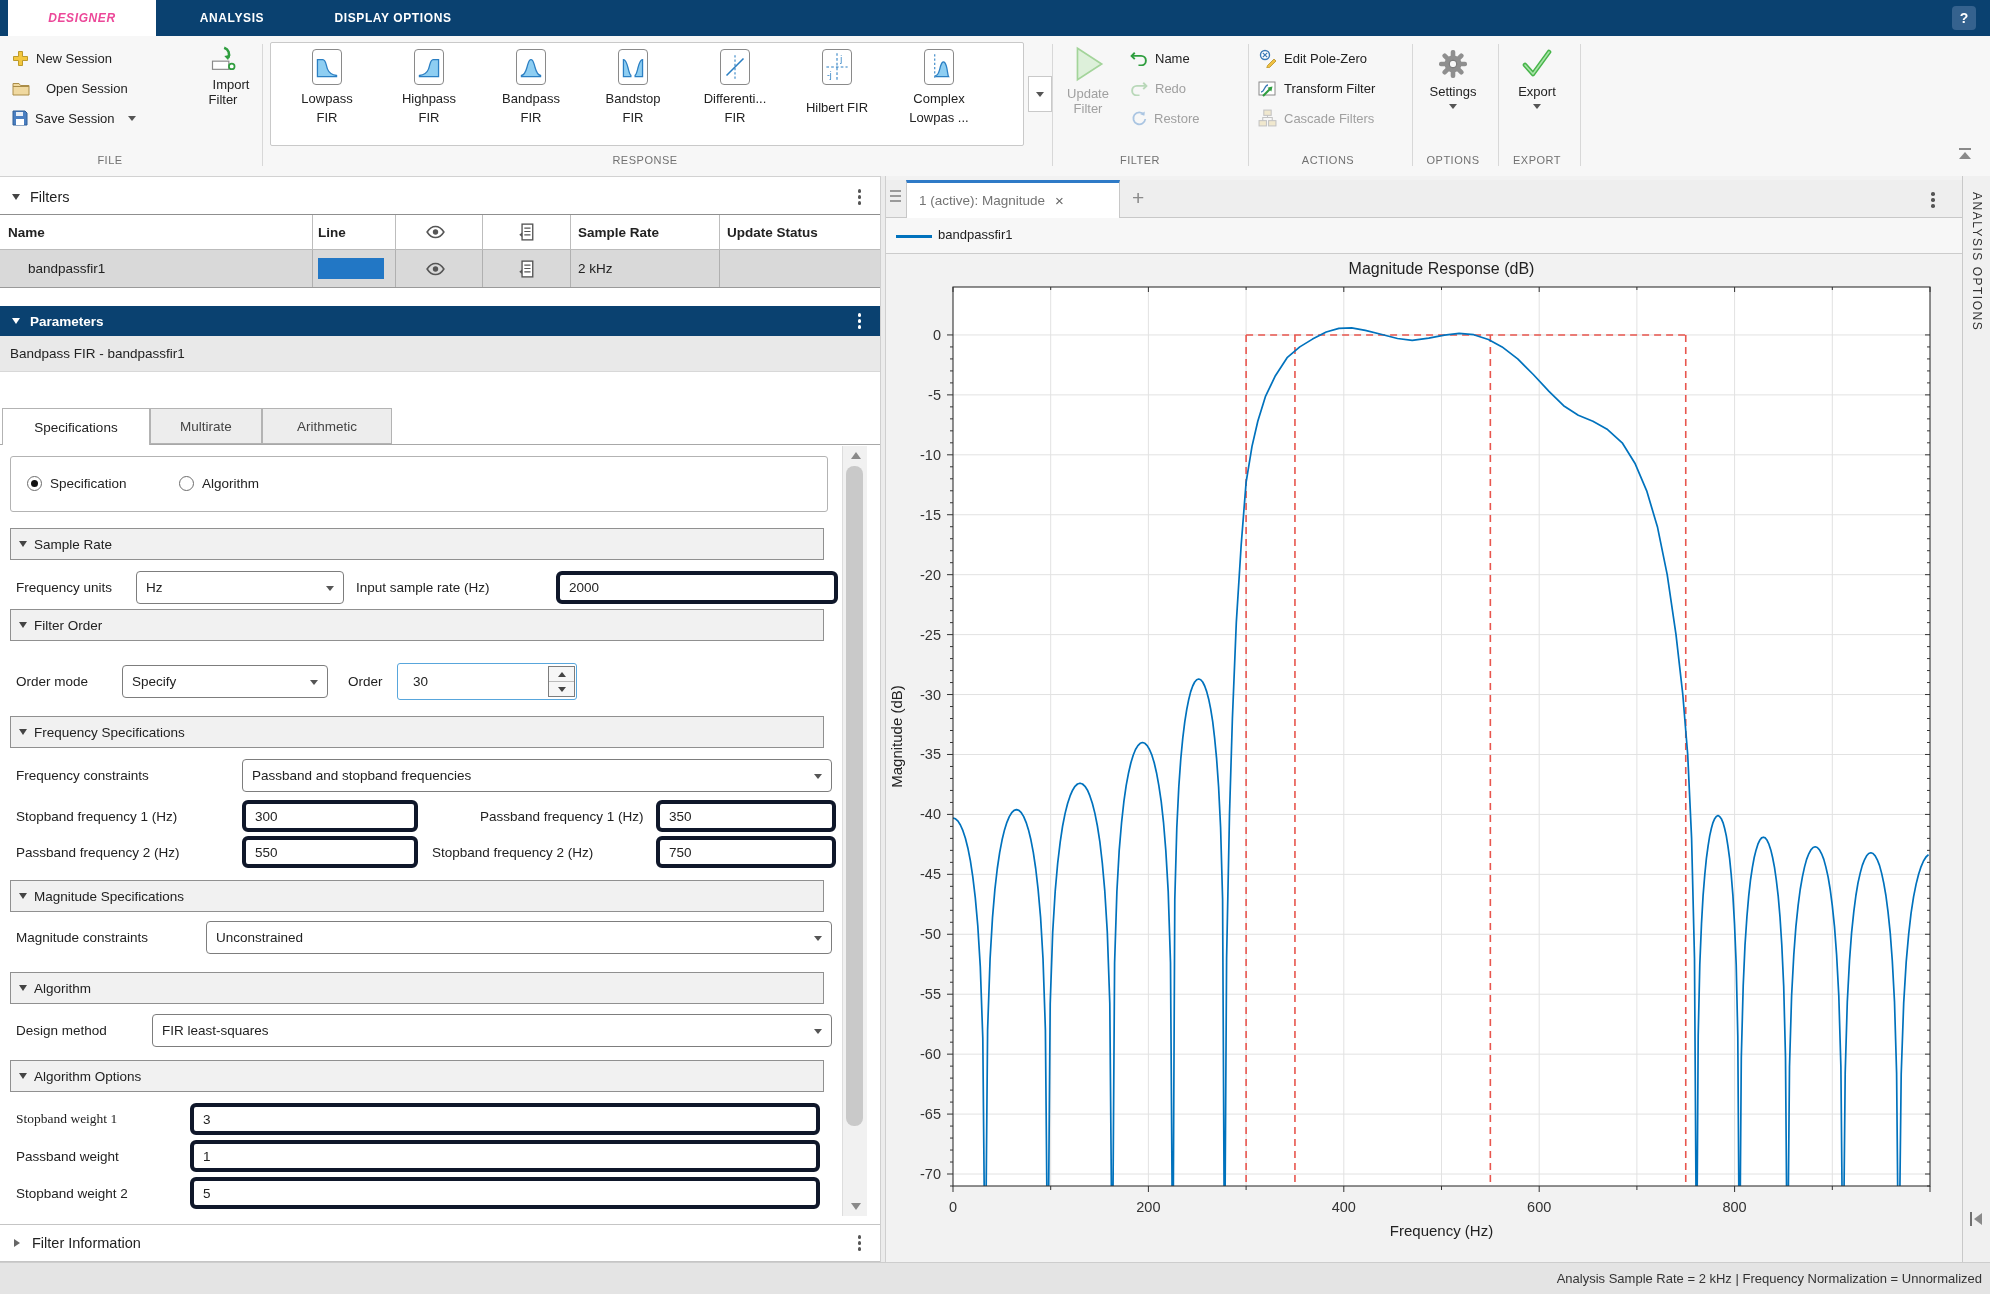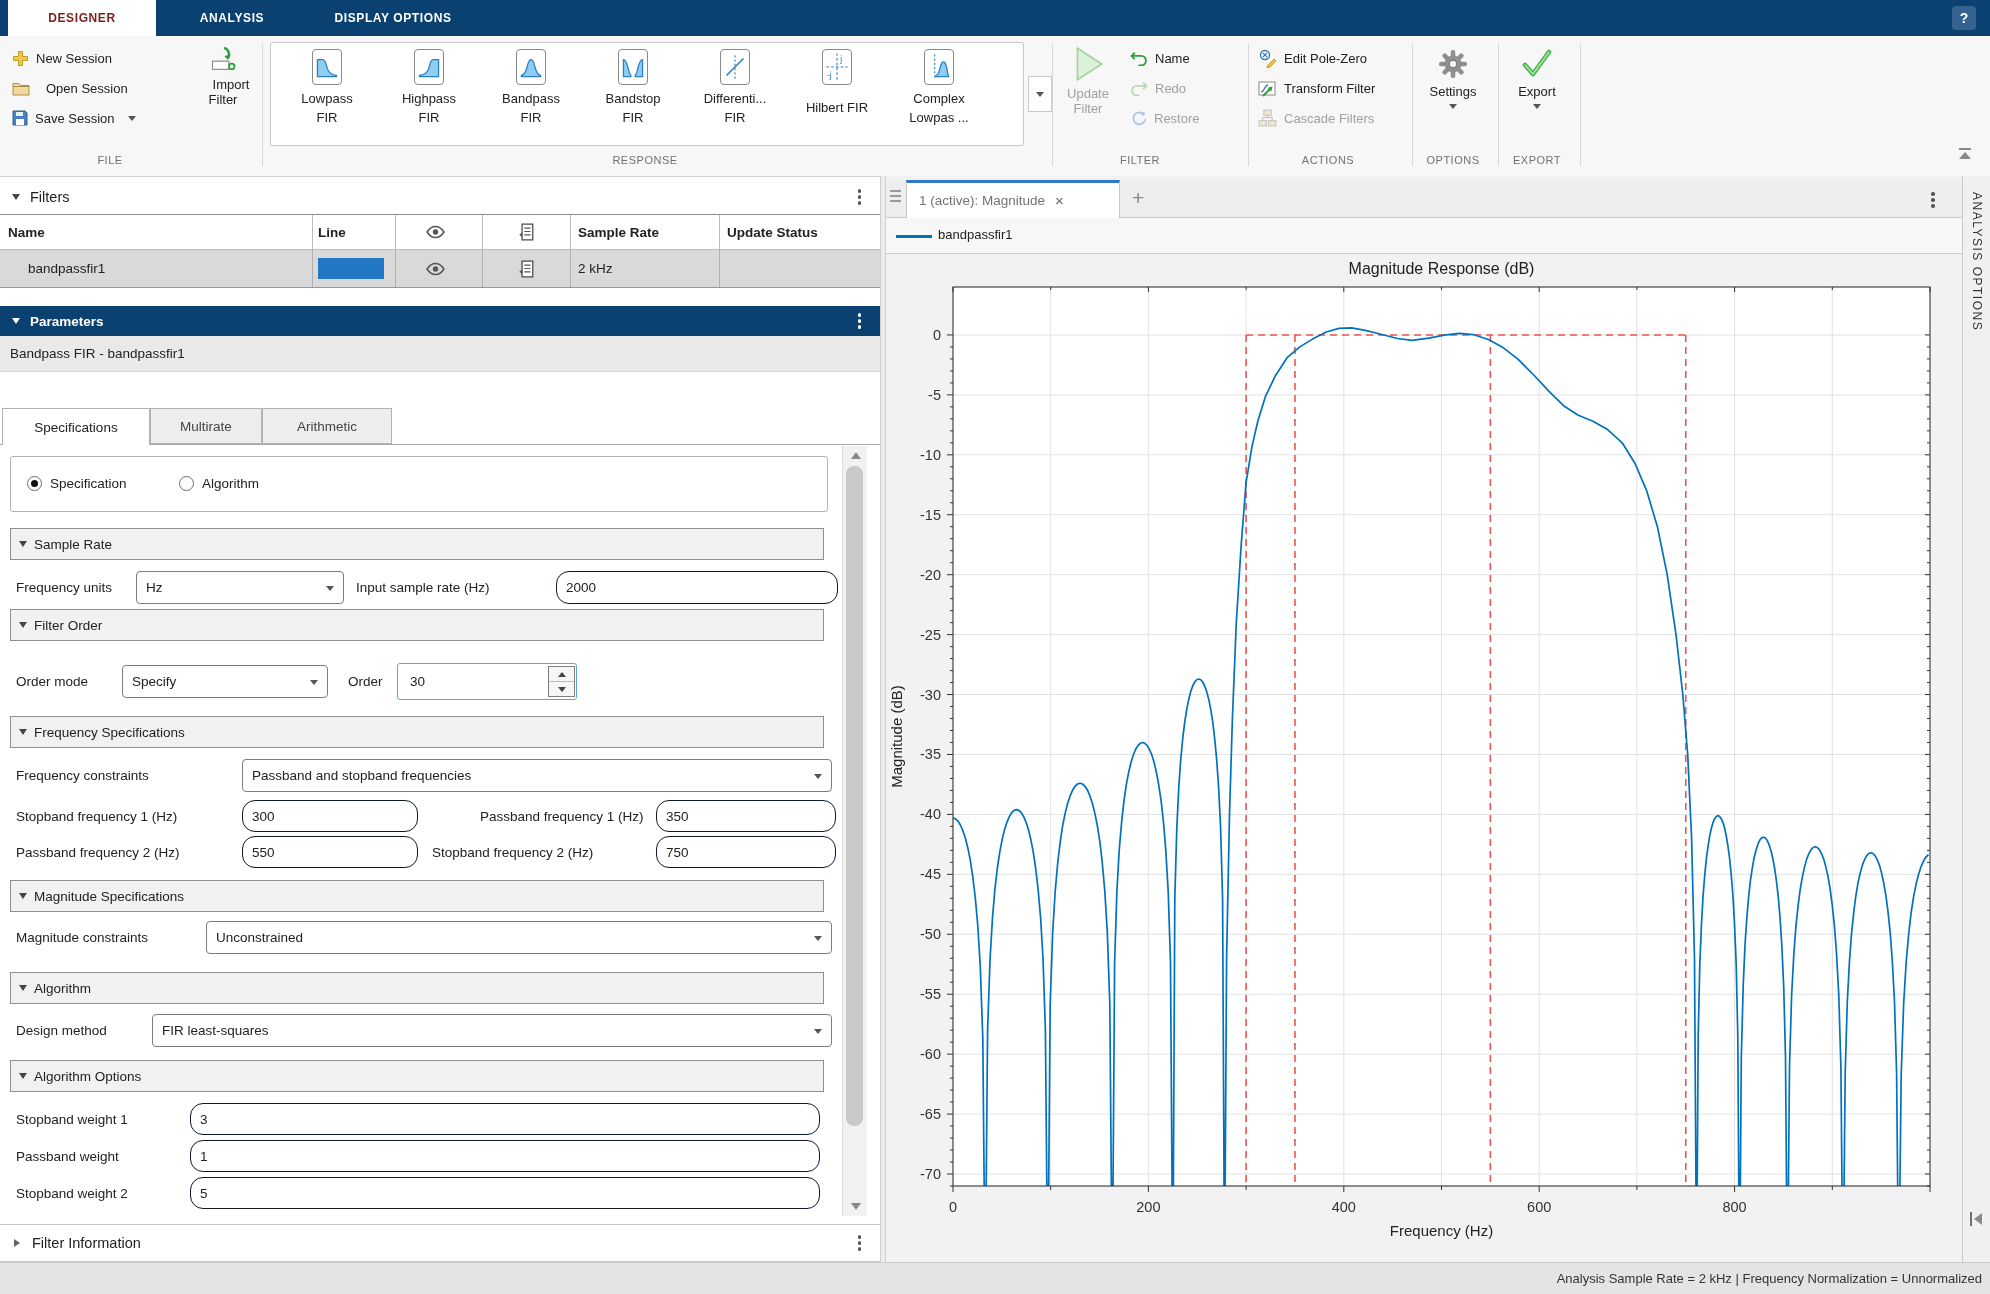--- a/index.html
+++ b/index.html
@@ -3,21 +3,21 @@
 <meta charset="utf-8">
 <style>
   html,body{margin:0;padding:0;background:#888;}
   #root{position:relative;width:1990px;height:1294px;background:#fff;overflow:hidden;
         font-family:"Liberation Sans","DejaVu Sans",sans-serif;color:#222;}
   .abs{position:absolute;}
   
   .tabbar{left:0;top:0;width:1990px;height:36px;background:#0a4170;}
   .toptab{position:absolute;top:0;height:36px;display:flex;align-items:center;justify-content:center;
           color:#fff;font-size:12px;font-weight:bold;letter-spacing:.6px;cursor:default;}
-  .toptab.active{background:#fff;color:#7f1d1d;}
+  .toptab.active{background:#fff;color:#ec4899;font-style:italic;}
   .helpbtn{position:absolute;top:6px;width:24px;height:24px;border-radius:4px;background:#35628e;
            color:#fff;font-size:14px;font-weight:bold;display:flex;align-items:center;justify-content:center;}
   
   .ribbon{left:0;top:36px;width:1990px;height:140px;background:#f7f7f7;border-bottom:1px solid #d2d2d2;}
   .rsep{position:absolute;top:8px;width:1px;height:122px;background:#d8d8d8;}
   .rcap{position:absolute;top:118px;font-size:11px;color:#717171;letter-spacing:.5px;text-align:center;}
   .ritem{position:absolute;display:flex;align-items:center;gap:7px;font-size:13px;color:#222;height:24px;}
   .ritem.dis{color:#a0a0a0;}
   .bigbtn{position:absolute;display:flex;flex-direction:column;align-items:center;font-size:13px;color:#222;}
   .bigbtn.dis{color:#a0a0a0;}
@@ -32,21 +32,21 @@
   .kebab.white i{background:#fff;}
   .tri-d{width:0;height:0;border-left:4.5px solid transparent;border-right:4.5px solid transparent;border-top:6px solid #444;}
   .tri-d.white{border-top-color:#fff;}
   .tri-r{width:0;height:0;border-top:4.5px solid transparent;border-bottom:4.5px solid transparent;border-left:6px solid #666;}
   .colline{position:absolute;top:0;width:1px;height:100%;background:#bdbdbd;}
   .th{font-weight:bold;font-size:13.5px;}
   .cell{position:absolute;top:0;height:100%;display:flex;align-items:center;font-size:13.5px;}
   .sechdr{position:absolute;left:10px;width:814px;height:32px;background:#f1f1f1;border:1px solid #909090;
           display:flex;align-items:center;gap:7px;padding-left:8px;box-sizing:border-box;font-size:13.5px;color:#222;}
   .flabel{position:absolute;font-size:13.5px;color:#222;display:flex;align-items:center;height:34px;}
-  .inp{position:absolute;background:#fff;border:1px solid #0f172a;border-radius:13px;box-sizing:border-box;
+  .inp{position:absolute;background:#fff;border:4px solid #0f172a;border-radius:6px;box-sizing:border-box;
        font-size:13.5px;color:#222;display:flex;align-items:center;padding-left:9px;}
   .dd{position:absolute;background:#fff;border:1px solid #7d7d7d;border-radius:4px;box-sizing:border-box;
       font-size:13.5px;color:#222;display:flex;align-items:center;padding-left:9px;}
   .dd .caret{position:absolute;right:9px;top:50%;margin-top:-2px;}
   .radio{width:15px;height:15px;border:1px solid #6d6d6d;border-radius:50%;background:#fff;box-sizing:border-box;}
   .radio.sel::after{content:"";display:block;width:7px;height:7px;margin:3px;border-radius:50%;background:#111;}
   .ptab{position:absolute;top:0;height:36px;display:flex;align-items:center;justify-content:center;font-size:13.5px;
         background:#ededed;border:1px solid #b3b3b3;box-sizing:border-box;color:#444;}
   .ptab.active{background:#fff;border-bottom:none;height:37px;z-index:3;color:#222;}
   .vtext{writing-mode:vertical-rl;font-size:12px;color:#333;letter-spacing:1.5px;}
@@ -433,21 +433,21 @@
   <div class="flabel" style="left:16px;top:1013px;">Design method</div>
   <div class="dd" style="left:152px;top:1014px;width:680px;height:33px;">
     <span>FIR least-squares</span>
       <span class="caret"></span>
   </div>
 
   <div class="sechdr" style="top:1060px;">
     <span class="tri-d"></span>
     <span>Algorithm Options</span>
   </div>
-  <div class="flabel" style="left:16px;top:1102px;">Stopband weight 1</div>
+  <div class="flabel" style="left:16px;top:1102px;font-family:Liberation Serif, serif;">Stopband weight 1</div>
   <div class="inp" style="left:190px;top:1103px;width:630px;height:32px;">
       <span>3</span>
     </div>
   <div class="flabel" style="left:16px;top:1139px;">Passband weight</div>
   <div class="inp" style="left:190px;top:1140px;width:630px;height:32px;">
       <span>1</span>
     </div>
   <div class="flabel" style="left:16px;top:1176px;">Stopband weight 2</div>
   <div class="inp" style="left:190px;top:1177px;width:630px;height:32px;">
       <span>5</span>

